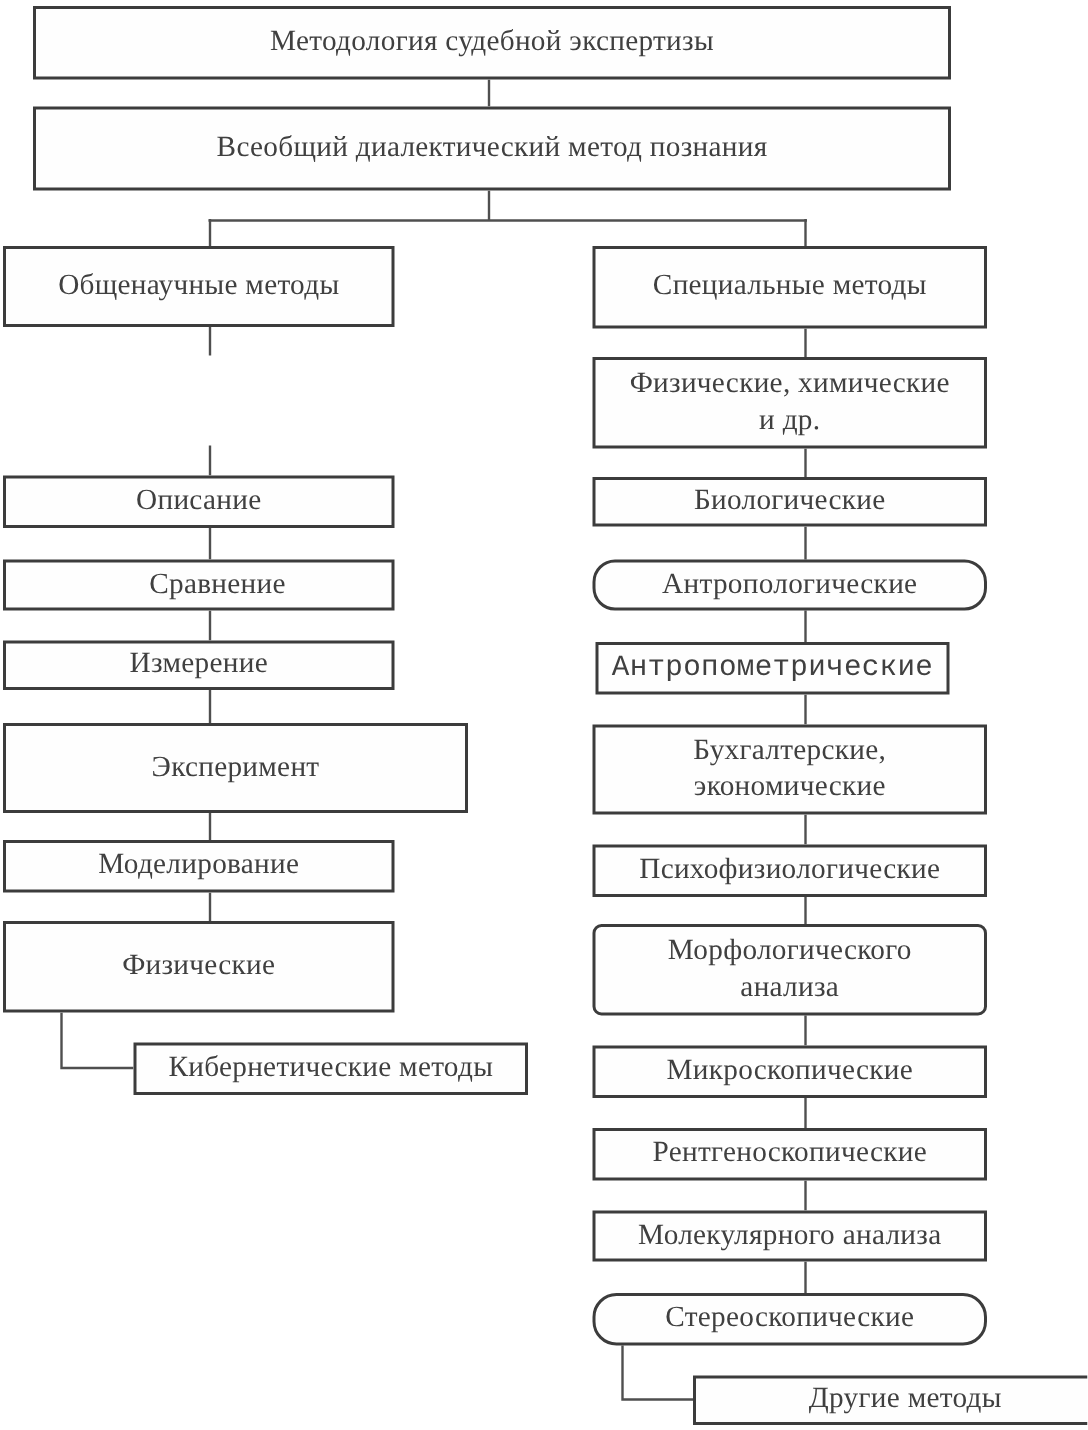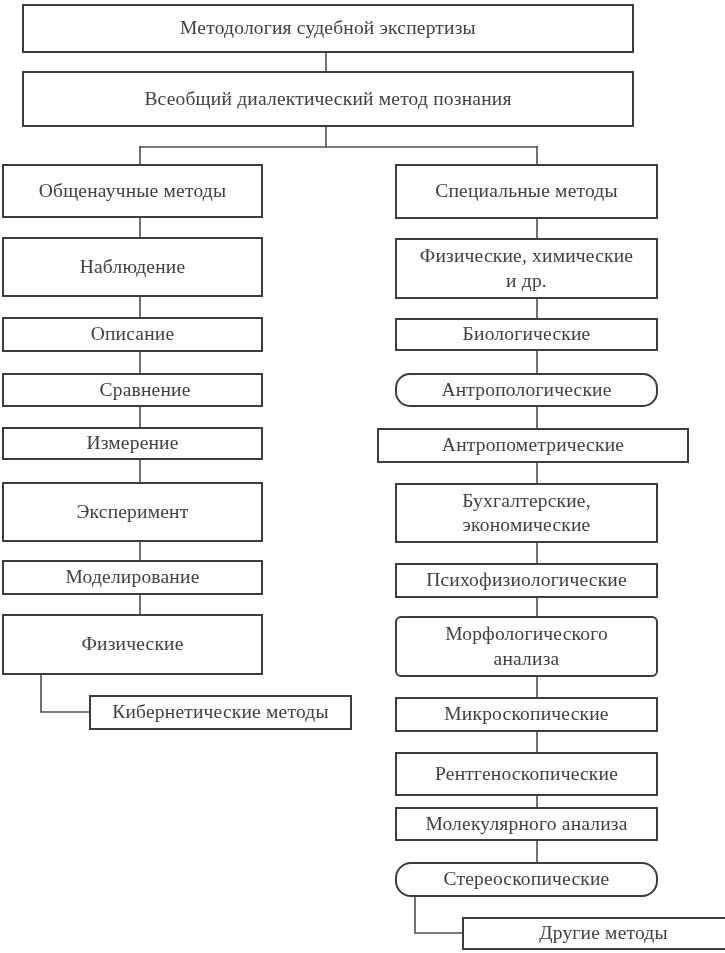--- a/index.html
+++ b/index.html
@@ -78,58 +78,57 @@
     <line x1="537" y1="841" x2="537" y2="862"></line>
     <polyline points="415,897 415,933 462,933"></polyline>
   </svg>
 
   <div class="node" style="left:22px; top:4px; width:612px; height:49px;">Методология судебной экспертизы</div>
 
   <div class="node" style="left:22px; top:71px; width:612px; height:56px;">Всеобщий диалектический метод познания</div>
 
   <div class="node" style="left:2px; top:164px; width:261px; height:54px;">Общенаучные методы</div>
 
-  <div class="node" style="left:2px; top:237px; width:261px; height:60px;">Наблюдение</div>
 
   <div class="node" style="left:2px; top:317px; width:261px; height:35px;">Описание</div>
 
   <div class="node" style="left:2px; top:373px; width:261px; height:34px;padding-left:25px;">Сравнение</div>
 
   <div class="node" style="left:2px; top:427px; width:261px; height:33px;">Измерение</div>
 
-  <div class="node" style="left:2px; top:482px; width:261px; height:60px;">Эксперимент</div>
+  <div class="node" style="left:2px; top:482px; width:310px; height:60px;">Эксперимент</div>
 
   <div class="node" style="left:2px; top:560px; width:261px; height:35px;">Моделирование</div>
 
   <div class="node" style="left:2px; top:614px; width:261px; height:61px;">Физические</div>
 
   <div class="node" style="left:89px; top:695px; width:263px; height:35px;">Кибернетические методы</div>
 
   <div class="node" style="left:395px; top:164px; width:263px; height:55px;">Специальные методы</div>
 
   <div class="node" style="left:395px; top:238px; width:263px; height:61px;">Физические, химические
 и др.</div>
 
   <div class="node" style="left:395px; top:318px; width:263px; height:33px;">Биологические</div>
 
   <div class="node" style="left:395px; top:373px; width:263px; height:34px;border-radius:15px;">Антропологические</div>
 
-  <div class="node" style="left:377px; top:428px; width:312px; height:35px;">Антропометрические</div>
+  <div class="node" style="left:397px; top:428px; width:236px; height:35px;font-family:Liberation Mono, monospace;">Антропометрические</div>
 
   <div class="node" style="left:395px; top:483px; width:263px; height:60px;">Бухгалтерские,
 экономические</div>
 
   <div class="node" style="left:395px; top:563px; width:263px; height:35px;">Психофизиологические</div>
 
   <div class="node" style="left:395px; top:616px; width:263px; height:61px;border-radius:6px;">Морфологического
 анализа</div>
 
   <div class="node" style="left:395px; top:697px; width:263px; height:35px;">Микроскопические</div>
 
-  <div class="node" style="left:395px; top:752px; width:263px; height:44px;">Рентгеноскопические</div>
+  <div class="node" style="left:395px; top:752px; width:263px; height:35px;">Рентгеноскопические</div>
 
   <div class="node" style="left:395px; top:807px; width:263px; height:34px;">Молекулярного анализа</div>
 
   <div class="node" style="left:395px; top:862px; width:263px; height:35px;border-radius:16px;">Стереоскопические</div>
 
   <div class="node" style="left:462px; top:917px; width:283px; height:33px;">Другие методы</div>
 
 </div>
 
 </body></html>

